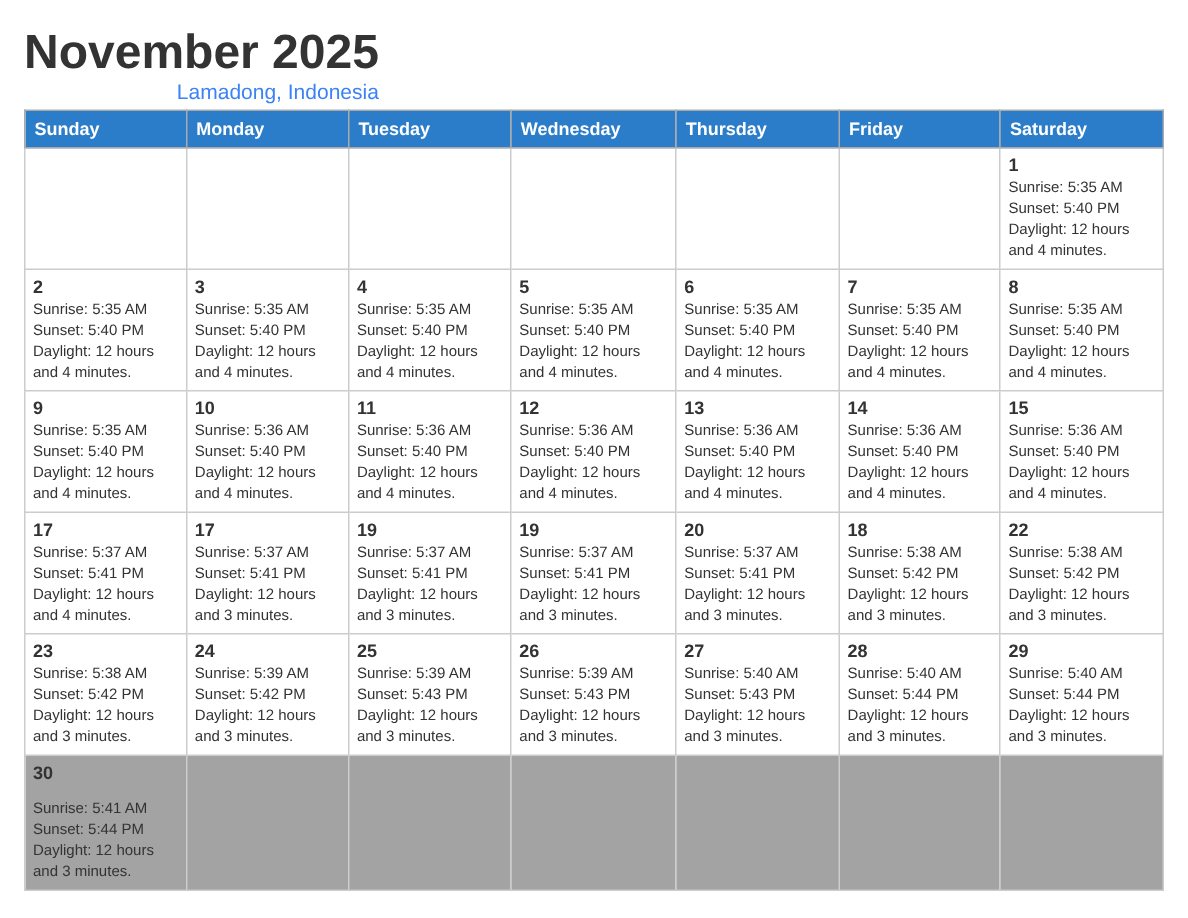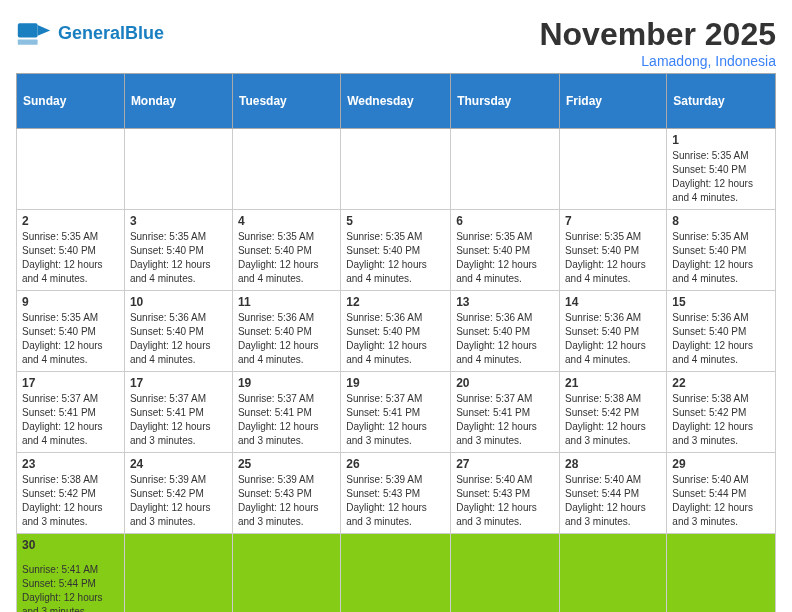--- a/index.html
+++ b/index.html
@@ -50,21 +50,21 @@
       width: 100%;
       border-collapse: collapse;
       border: 1px solid #ccc;
     }
     .calendar th {
       background-color: #2c7dc9;
       color: #fff;
       font-size: 12px;
       font-weight: bold;
       text-align: left;
-      padding: 20px 6px;
+      padding: 5px 6px;
       border: 1px solid #aaa;
     }
     .calendar td {
       border: 1px solid #ccc;
       vertical-align: top;
       padding: 4px 5px;
       width: 113px;
       min-height: 80px;
       background: #fff;
       font-size: 10px;
@@ -79,37 +79,27 @@
     }
     .day-info {
       font-size: 10px;
       color: #333;
       line-height: 1.4;
     }
     .empty-cell {
       background: #f5f5f5;
     }
     .last-row td {
-      background: #84cc16;
+      background: #a3a3a3;
     }
   </style>
 </head>
 <body>
 
 <div class="header">
-  <div class="logo">
-    <svg class="logo-icon" viewBox="0 0 40 40">
-      <rect x="2" y="8" width="22" height="16" rx="2" fill="#1a7fc1"></rect>
-      <polygon points="24,10 38,16 24,22" fill="#1a7fc1"></polygon>
-      <rect x="2" y="26" width="22" height="6" rx="1" fill="#1a7fc1" opacity="0.5"></rect>
-    </svg>
-    <div class="logo-text">
-      <span>General</span><span style="color:#1a7fc1">Blue</span>
-    </div>
-  </div>
   <div class="title-block">
     <div class="month-year">November 2025</div>
     <div class="location">Lamadong, Indonesia</div>
   </div>
 </div>
 
 <table class="calendar">
   <thead>
     <tr>
     <th>Sunday</th>
@@ -269,21 +259,21 @@
 and 3 minutes.</div>
         </td>
         <td>
           <span class="day-number">20</span>
           <div class="day-info" style="white-space: pre-line;">Sunrise: 5:37 AM
 Sunset: 5:41 PM
 Daylight: 12 hours
 and 3 minutes.</div>
         </td>
         <td>
-          <span class="day-number">21</span>
+          <span class="day-number">18</span>
           <div class="day-info" style="white-space: pre-line;">Sunrise: 5:38 AM
 Sunset: 5:42 PM
 Daylight: 12 hours
 and 3 minutes.</div>
         </td>
         <td>
           <span class="day-number">22</span>
           <div class="day-info" style="white-space: pre-line;">Sunrise: 5:38 AM
 Sunset: 5:42 PM
 Daylight: 12 hours

